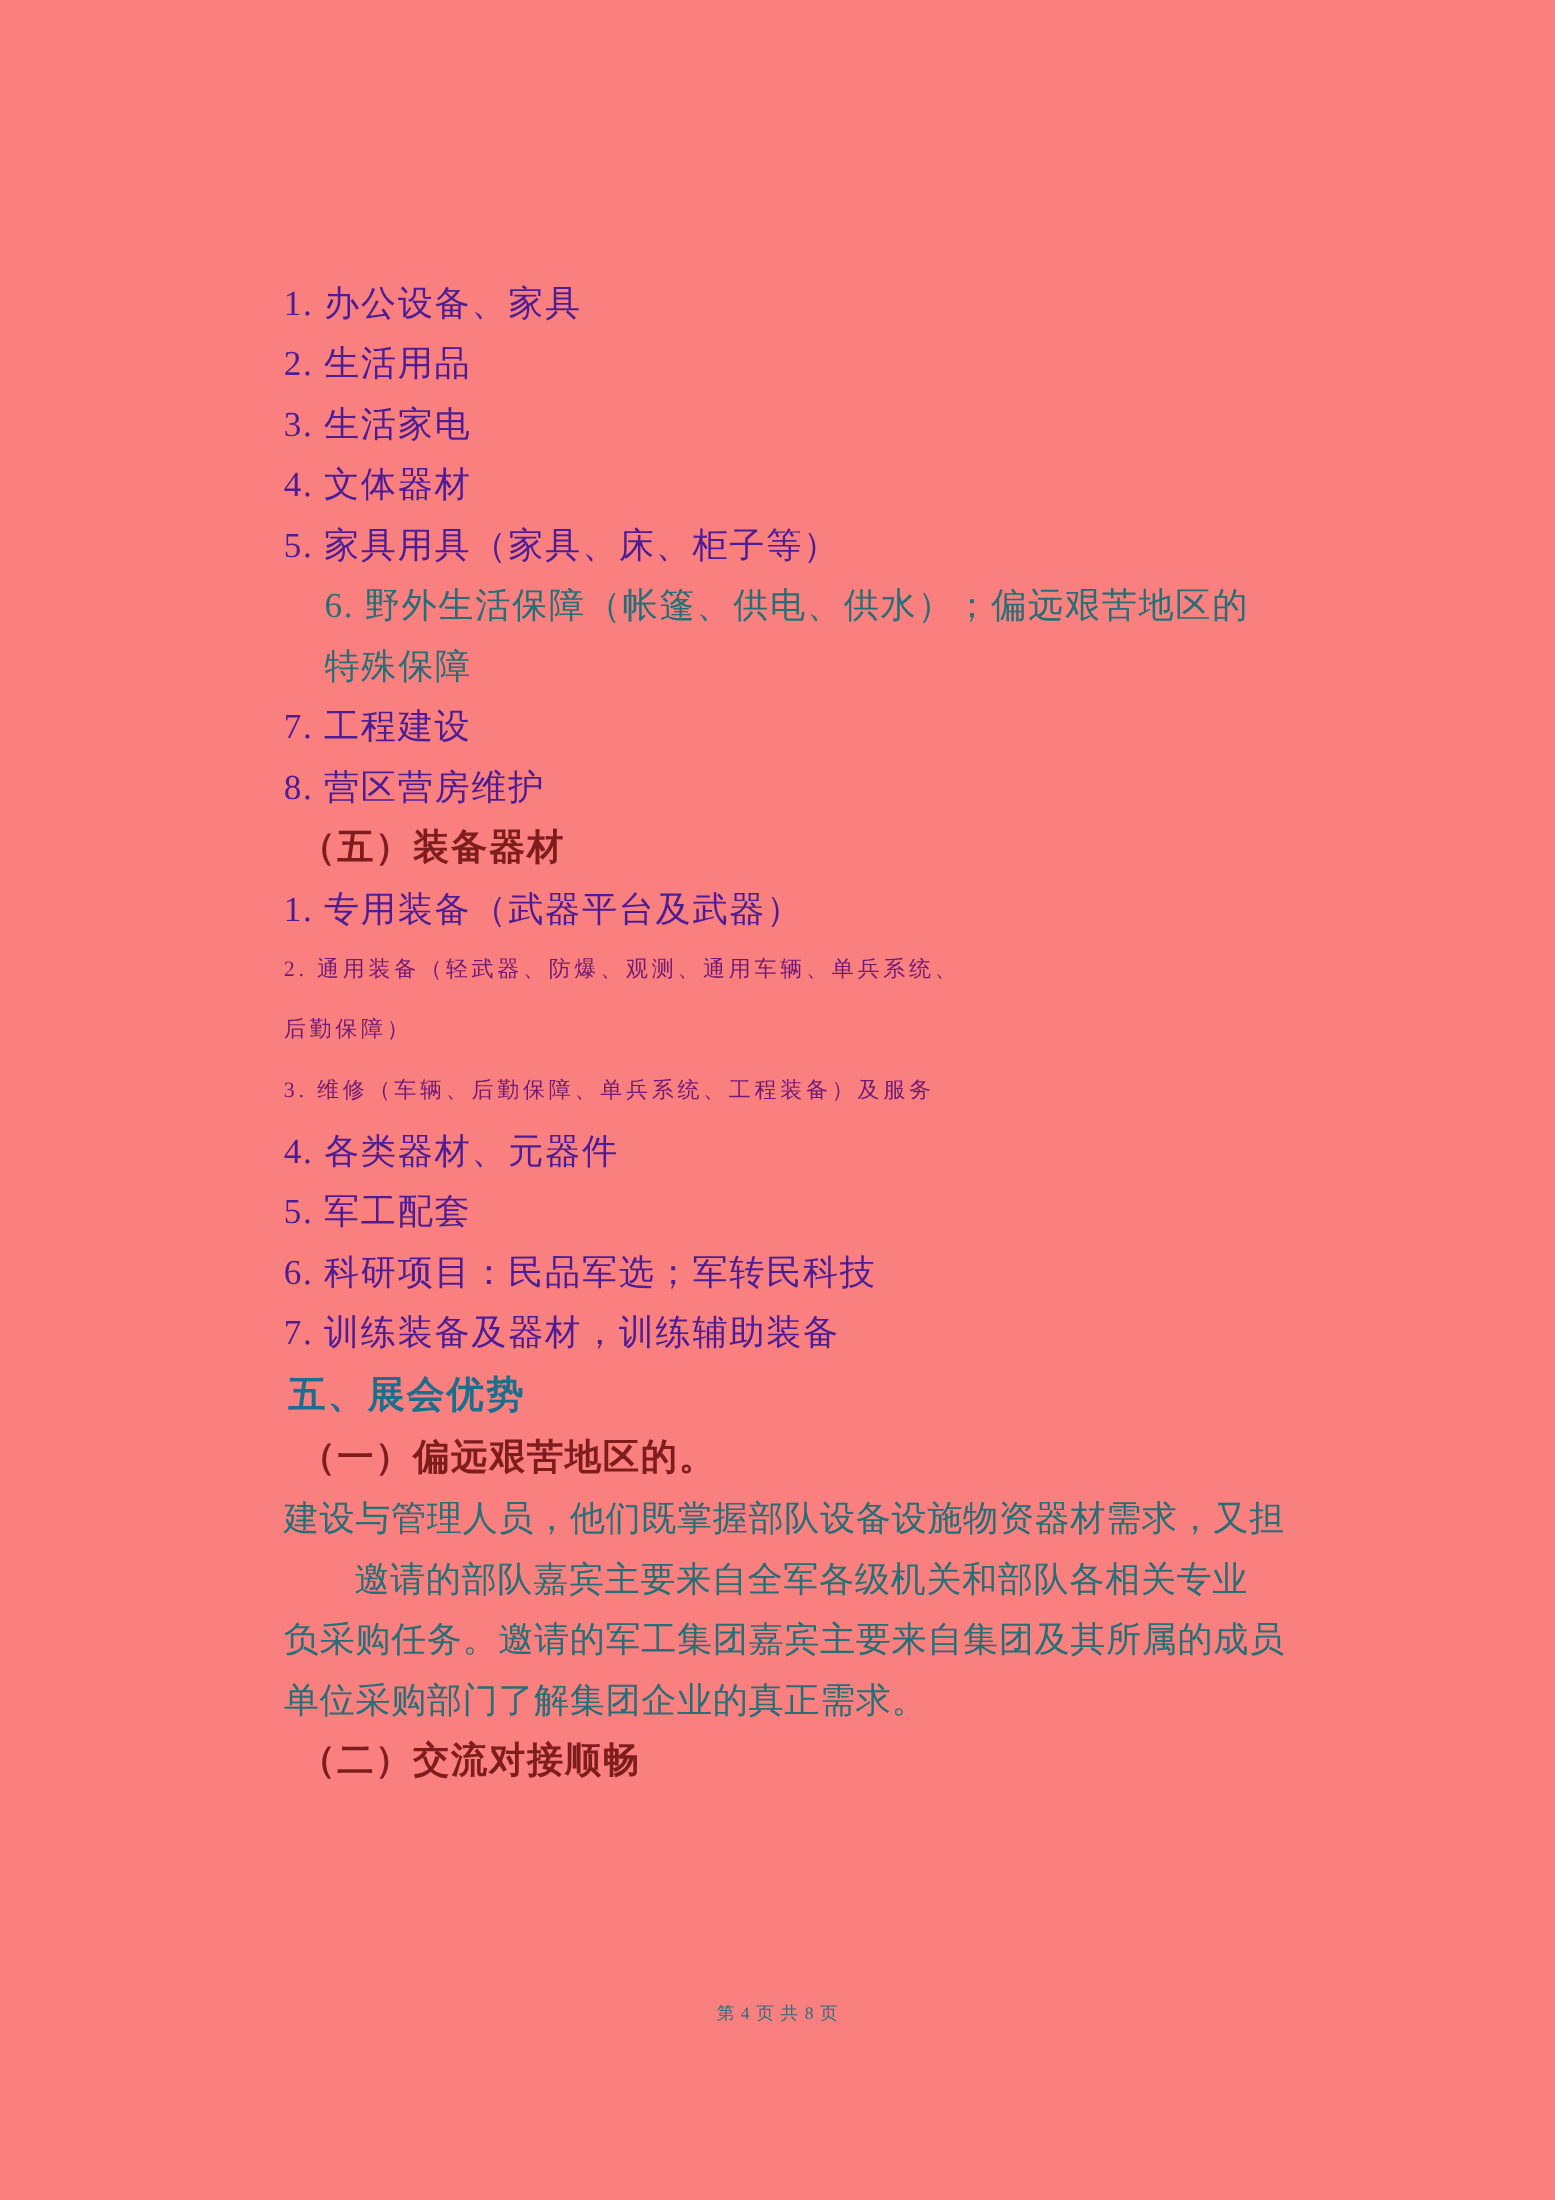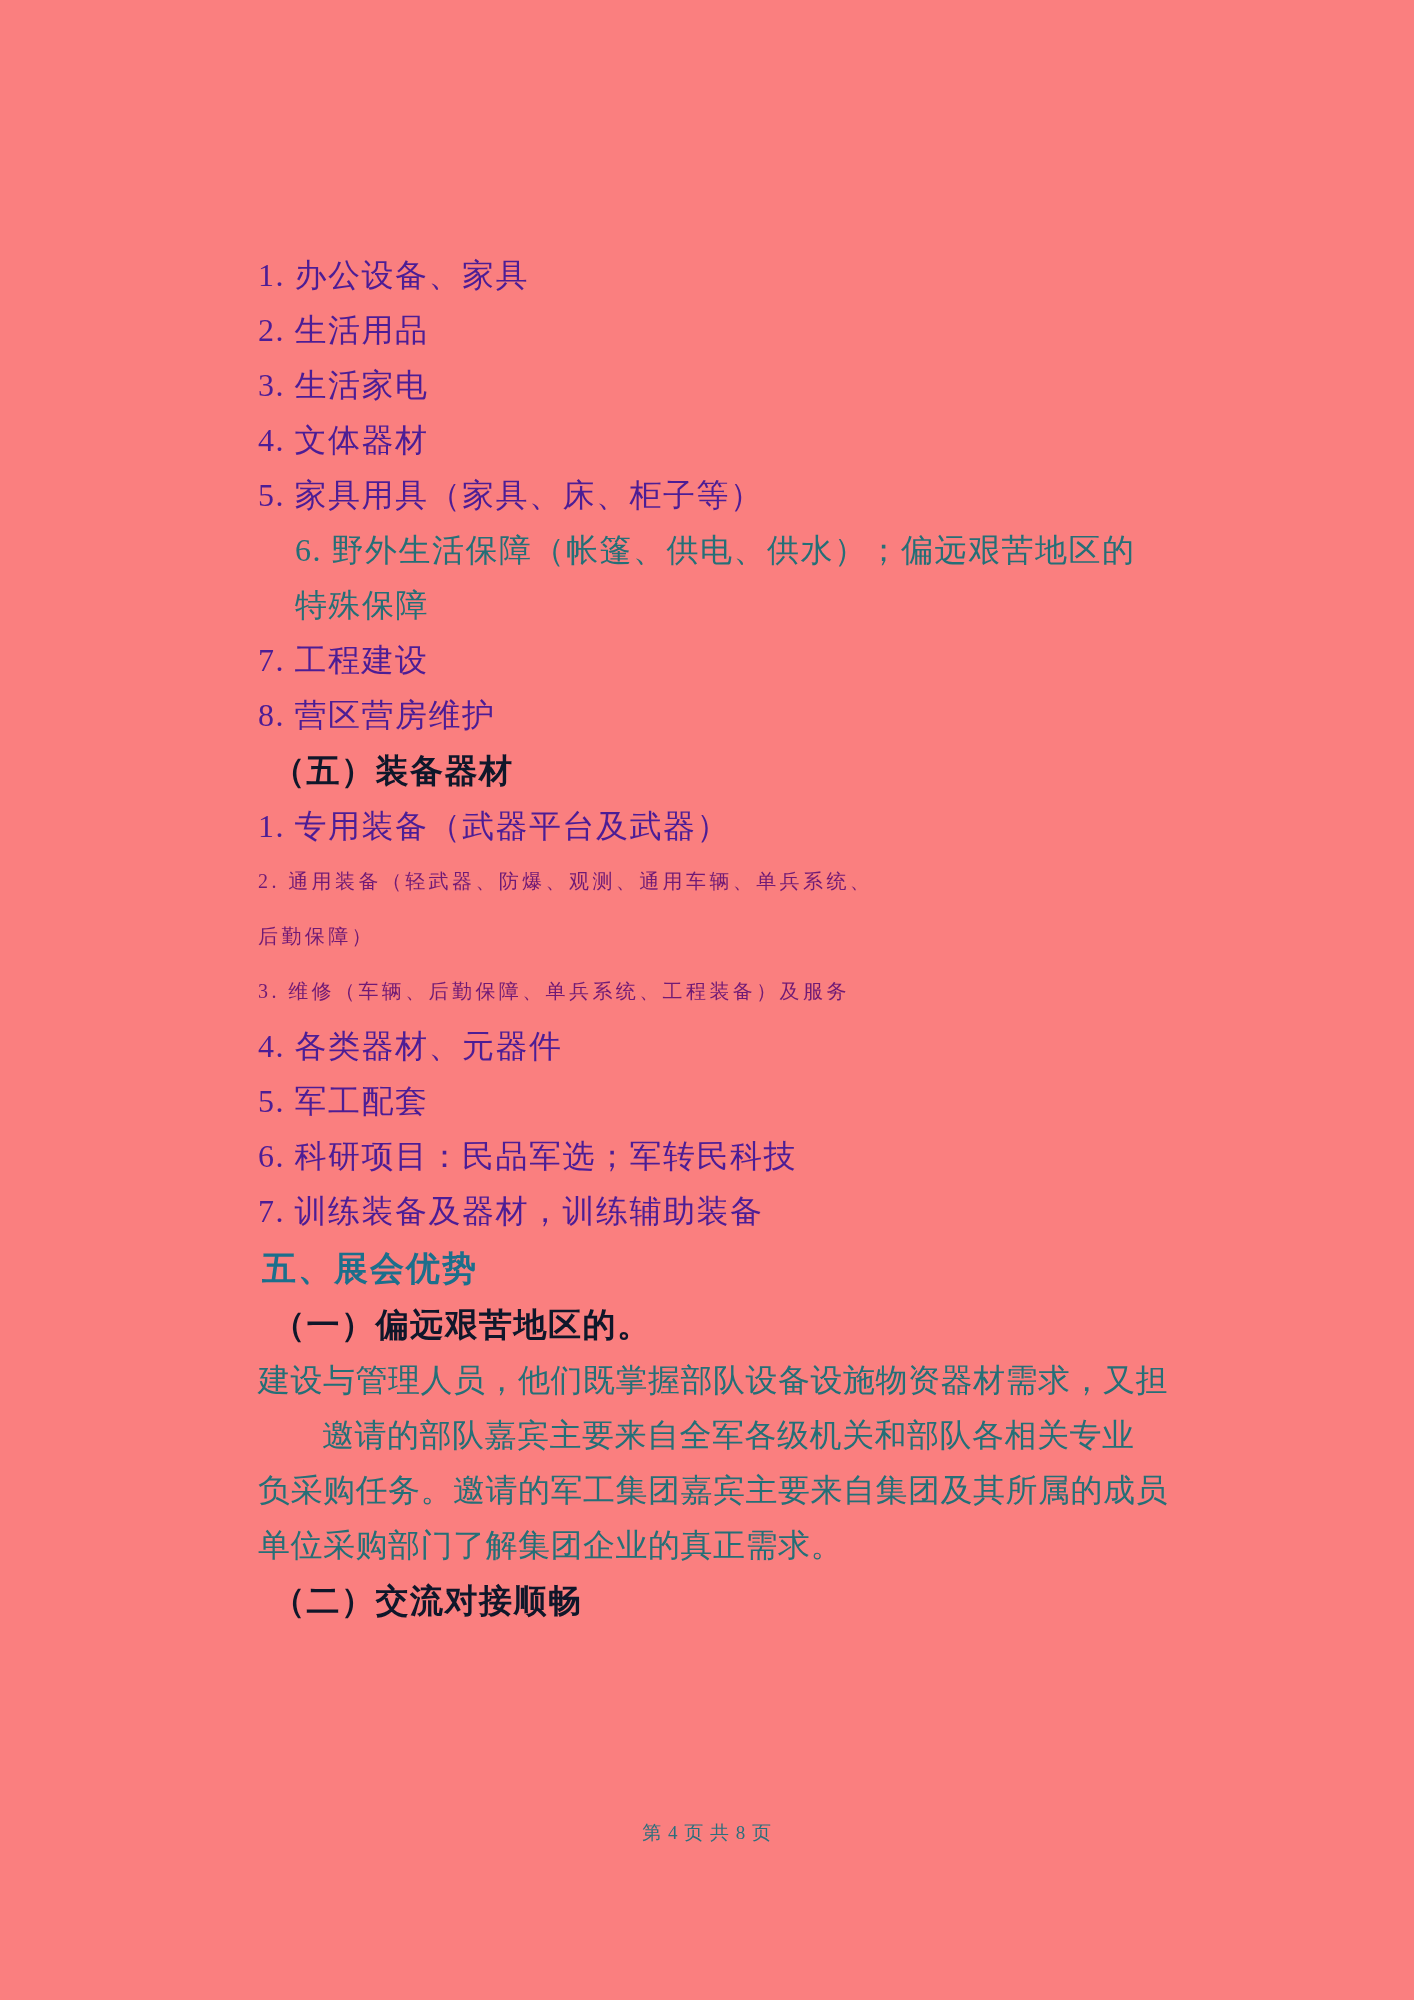--- a/index.html
+++ b/index.html
@@ -41,21 +41,21 @@
     line-height: 55px;
     letter-spacing: 1.5px;
     color: #256f77;
     margin-left: 37px;
   }
   .sub-head {
     font-size: 33px;
     line-height: 56px;
     font-weight: bold;
     letter-spacing: 1.5px;
-    color: #0f172a;
+    color: #7f1d1d;
     text-indent: 0;
     padding-left: 14px;
   }
   .section-head {
     font-size: 34px;
     line-height: 58px;
     font-weight: bold;
     letter-spacing: 2px;
     color: #1c6f8c;
     font-family: "Liberation Sans", "DejaVu Sans", sans-serif;
@@ -78,21 +78,21 @@
     color: #701a75;
     letter-spacing: 3.4px;
     text-align: justify;
   }
   .footer {
     position: absolute;
     left: 0;
     top: 1820px;
     width: 1414px;
     text-align: center;
-    font-size: 19px;
+    font-size: 16px;
     color: #2b6f7d;
     letter-spacing: 1px;
     font-family: "Liberation Serif", "DejaVu Serif", serif;
   }
 </style>
 </head>
 <body>
 
 <div class="page">
 

